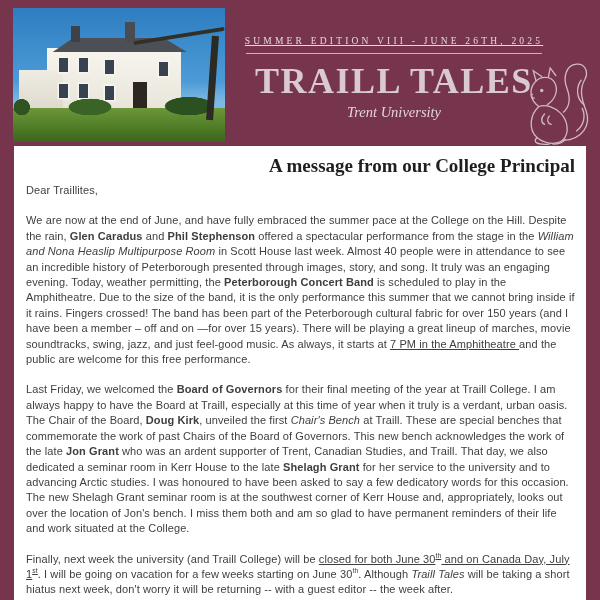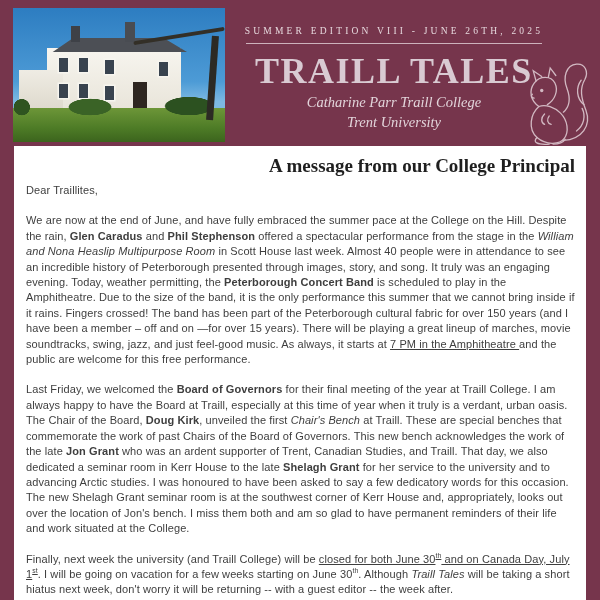--- a/index.html
+++ b/index.html
@@ -40,22 +40,22 @@
       radial-gradient(circle at 78% -8%,#1f4514 0 60px,transparent 61px),
       radial-gradient(circle at 100% 18%,#2b5721 0 48px,transparent 49px),
       radial-gradient(circle at 102% 55%,#336226 0 38px,transparent 39px),
       radial-gradient(circle at 16% 6%,#3f7329 0 26px,transparent 27px),
       radial-gradient(circle at 64% 2%,#457c2c 0 22px,transparent 23px);}
   .ph-trunk{position:absolute;left:196px;top:28px;width:7px;height:84px;background:#2c2a24;transform:rotate(4deg);}
   .ph-branch{position:absolute;left:120px;top:26px;width:92px;height:4px;background:#332f27;transform:rotate(-9deg);border-radius:2px;}
 
   
   .head-text{position:absolute;left:238px;top:0;width:312px;height:146px;text-align:center;color:var(--header-ink);}
-  .eyebrow{margin-top:26px;font-family:"Liberation Serif",serif;font-size:9.5px;letter-spacing:3.2px;
-           color:#e6d8dd;white-space:nowrap;}
+  .eyebrow{margin-top:36px;font-family:"Liberation Serif",serif;font-size:9.5px;letter-spacing:3.2px;
+           color:#e6d8dd;white-space:nowrap;text-decoration:underline;}
   .rule{margin:7px auto 0;width:296px;height:1px;background:rgba(235,220,226,.75);}
   .masthead{margin-top:6px;font-family:"Liberation Serif",serif;font-weight:700;font-size:36px;
             letter-spacing:1.5px;color:var(--header-ink);white-space:nowrap;}
   .subtitle{font-family:"Liberation Serif",serif;font-style:italic;font-size:14.5px;color:#e2d4da;line-height:1.4;}
 
   .squirrel{position:absolute;right:3px;top:52px;width:88px;height:94px;opacity:.9;}
 
   
   .content{position:absolute;left:14px;right:14px;top:146px;height:454px;background:#fff;
            padding:7px 11px 0 12px;overflow:hidden;}
@@ -89,21 +89,20 @@
     <div class="ph-shrubs" data-interactable="false"></div>
     <div class="ph-trunk" data-interactable="false"></div>
     <div class="ph-branch" data-interactable="false"></div>
     <div class="ph-canopy" data-interactable="false"></div>
   </div>
 
   <div class="head-text" data-interactable="false">
     <div class="eyebrow" data-interactable="false">SUMMER EDITION VIII - JUNE 26TH, 2025</div>
     <div class="rule" data-interactable="false"></div>
     <div class="masthead" data-interactable="false">TRAILL TALES</div>
-    <div class="subtitle" data-interactable="false">Catharine Parr Traill College</div>
     <div class="subtitle" data-interactable="false">Trent University</div>
   </div>
 
   <svg class="squirrel" data-interactable="false" viewBox="0 0 90 100" fill="none" stroke="#dcc7cf" stroke-width="1.4" stroke-linecap="round">
     <path d="M56,94 C76,93 86,78 80,62 C75,49 73,39 79,29 C83,21 79,12 70,13 C59,14 55,27 60,39 C64,50 63,58 56,64"></path>
     <path d="M78,56 C70,50 69,38 75,30"></path>
     <path d="M70,84 C78,78 80,68 76,60"></path>
     <path d="M30,58 C21,52 19,41 25,33 C31,25 43,25 47,33 C51,41 47,51 39,56"></path>
     <path d="M27,31 L24,20 L33,26"></path>
     <path d="M40,27 L42,17 L48,25"></path>

